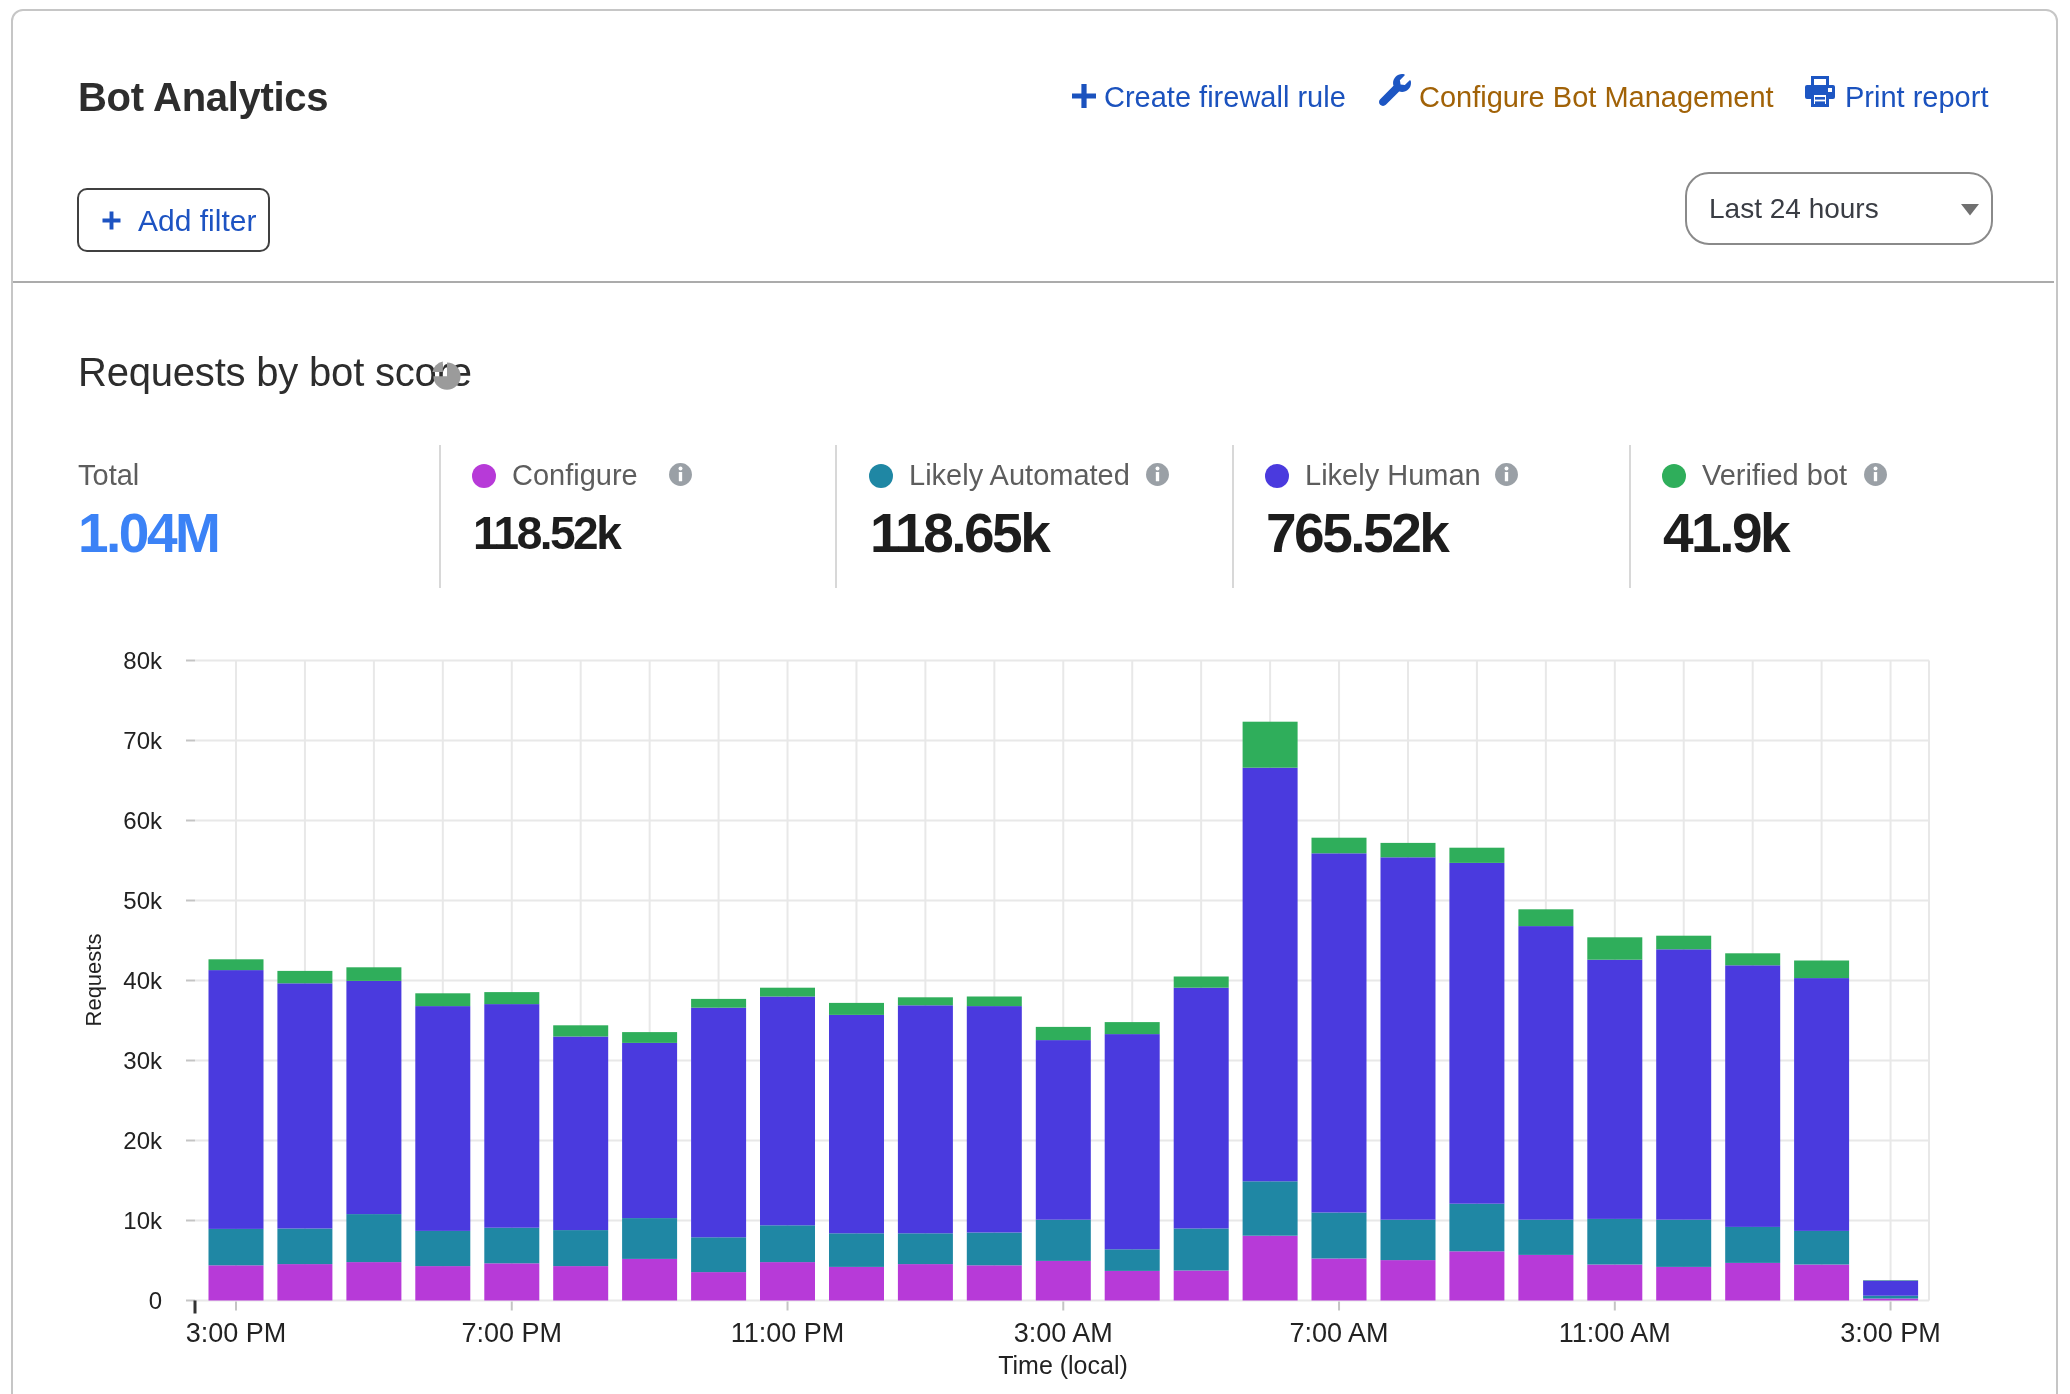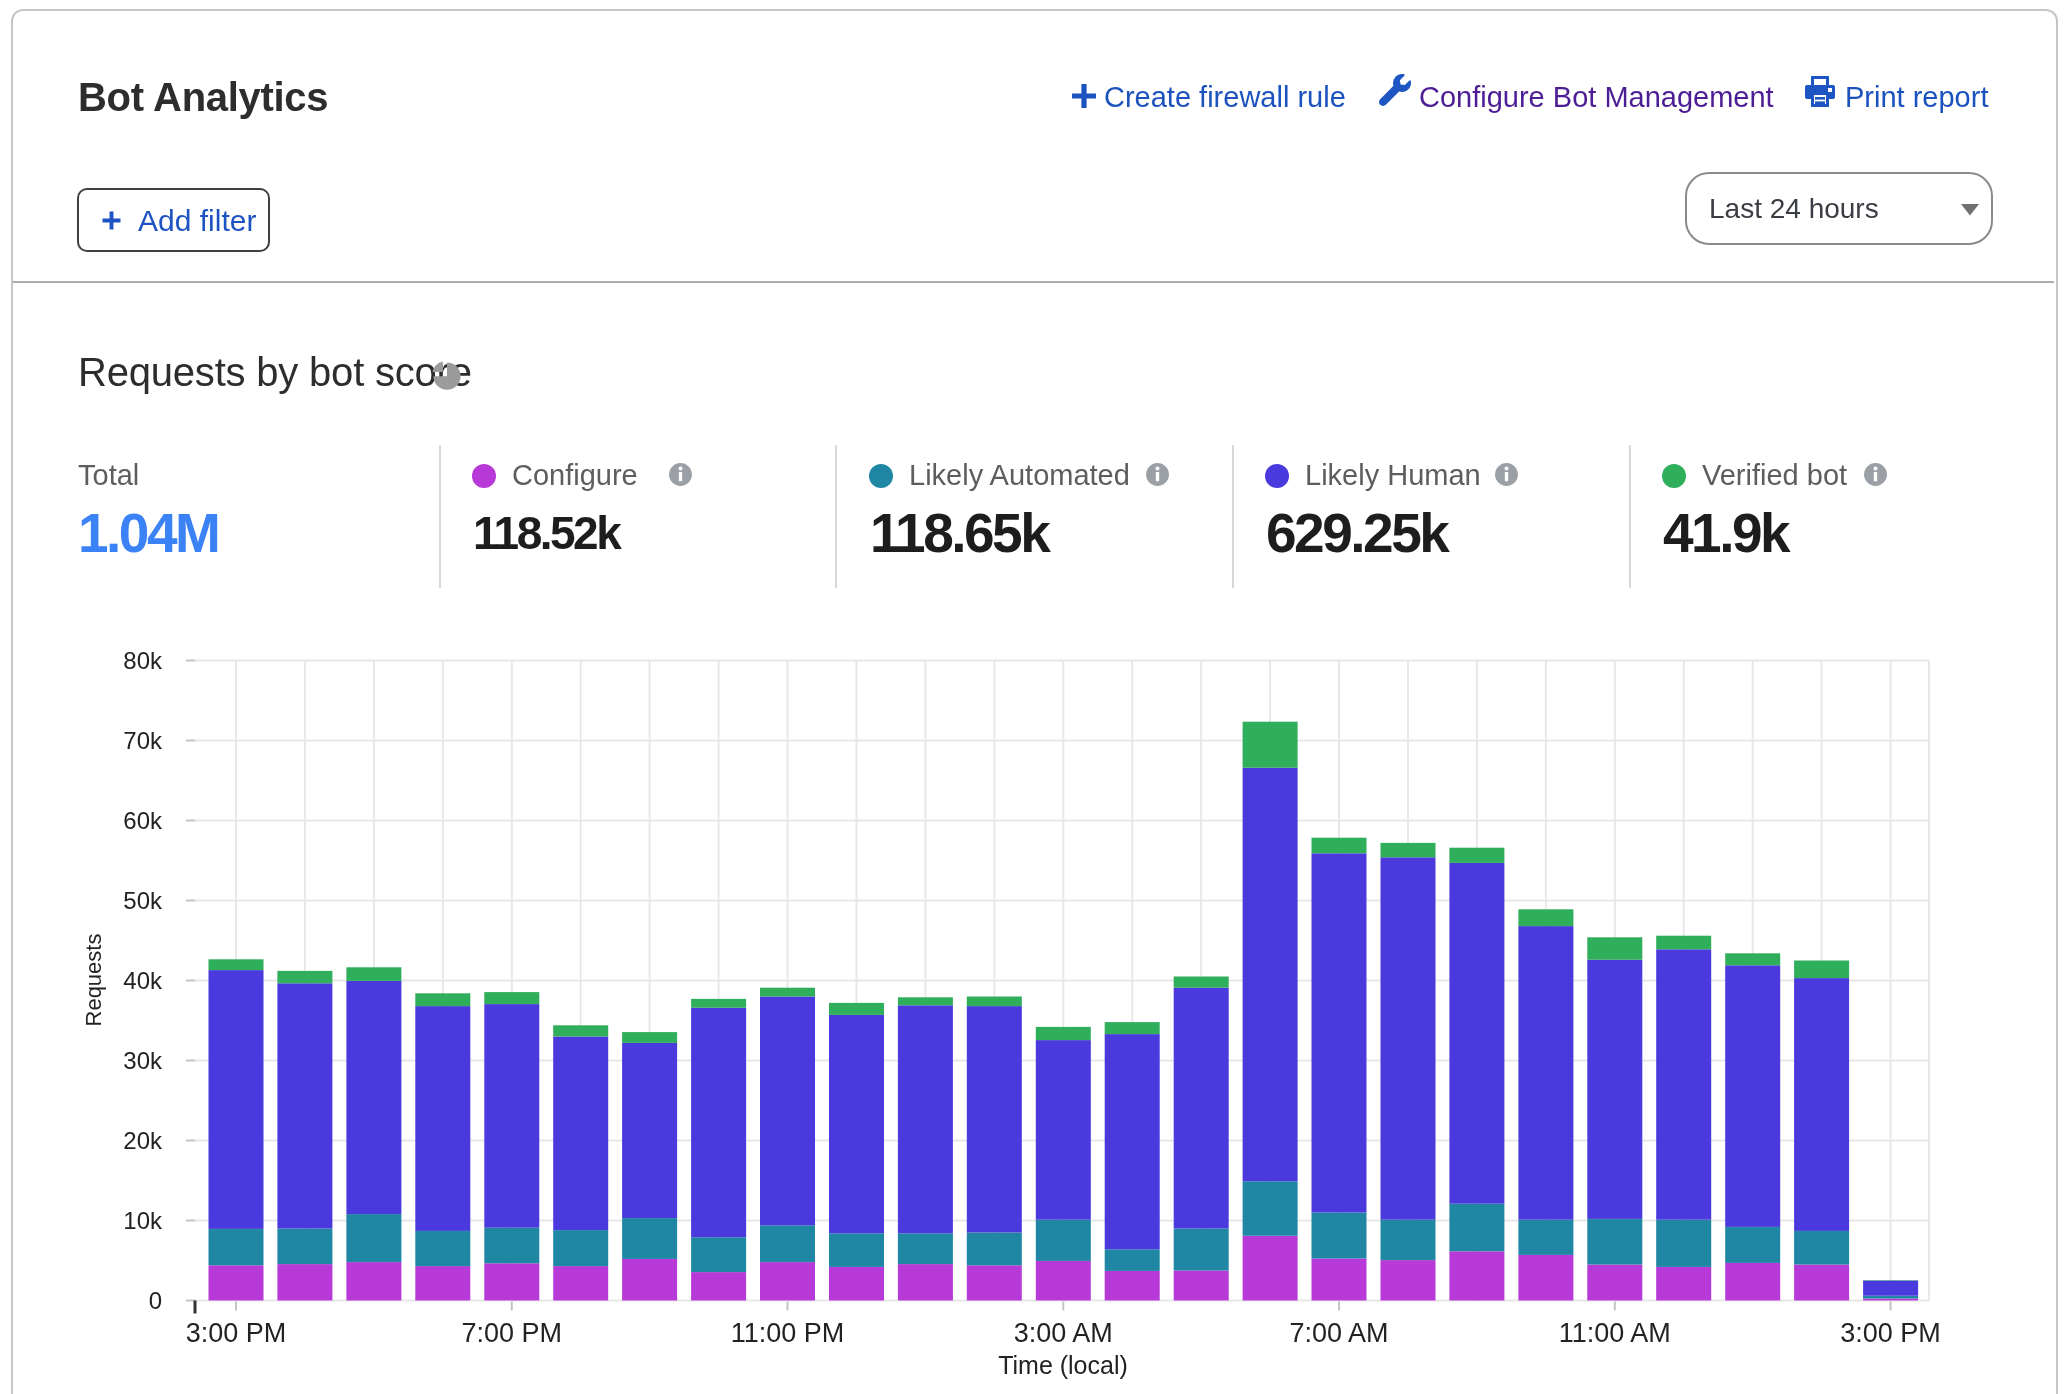--- a/index.html
+++ b/index.html
@@ -15,21 +15,21 @@
 
 <div class="abs" style="left:78px;top:77px;font-size:40px;line-height:40px;font-weight:bold;color:#2d2d2d;letter-spacing:-0.3px">Bot Analytics</div>
 
 <svg style="position:absolute;left:1070px;top:82px" width="28" height="28" viewBox="0 0 28 28">
     <path d="M11.4 2h5.2v9.4H26v5.2h-9.4V26h-5.2v-9.4H2v-5.2h9.4z" fill="#1b52be"></path>
   </svg>
 <div class="abs" style="left:1104px;top:82px;font-size:29px;line-height:30px;color:#1b52be">Create firewall rule</div>
 <svg style="position:absolute;left:1379px;top:74px" width="32" height="32" viewBox="0 0 512 512">
 <path fill="#1d56c3" d="M507.73 109.1c-2.24-9.03-13.54-12.09-20.12-5.51l-74.36 74.36-67.88-11.31-11.31-67.88 74.36-74.36c6.62-6.62 3.43-17.9-5.66-20.16-47.38-11.74-99.55.91-136.58 37.93-39.64 39.64-50.55 97.1-34.05 147.2L18.74 402.76c-24.99 24.99-24.99 65.51 0 90.5 24.99 24.99 65.51 24.99 90.5 0l213.21-213.21c50.12 16.71 107.47 5.68 147.37-34.22 37.07-37.07 49.7-89.32 37.91-136.73z"></path>
   </svg>
-<div class="abs" style="left:1419px;top:82px;font-size:29px;line-height:30px;color:#4c1d95">Configure Bot Management</div>
+<div class="abs" style="left:1419px;top:82px;font-size:29px;line-height:30px;color:#a16207">Configure Bot Management</div>
 <svg style="position:absolute;left:1804px;top:76px" width="32" height="32" viewBox="0 0 32 32">
 <rect x="8.5" y="1.5" width="15" height="9" fill="none" stroke="#1d56c3" stroke-width="3"></rect>
 <path d="M3 9h26a2 2 0 0 1 2 2v10a2 2 0 0 1-2 2H3a2 2 0 0 1-2-2V11a2 2 0 0 1 2-2z" fill="#1d56c3"></path>
 <rect x="24" y="12" width="4" height="4" fill="#fff"></rect>
 <rect x="8.5" y="17.5" width="15" height="12" fill="#fff" stroke="#1d56c3" stroke-width="3"></rect>
 <rect x="11" y="21" width="10" height="2.6" fill="#1d56c3"></rect>
 <rect x="11" y="25.4" width="10" height="2.6" fill="#1d56c3"></rect>
 </svg>
 <div class="abs" style="left:1845px;top:82px;font-size:29px;line-height:30px;color:#1b52be">Print report</div>
 
@@ -71,21 +71,21 @@
     <circle cx="12" cy="6.3" r="1.9" fill="#fff"></circle>
   </svg>
 <div style="position:absolute;left:870px;top:505px;font-size:55px;line-height:56px;font-weight:bold;color:#1d1d1d;letter-spacing:-2.5px">118.65k</div>
 <div style="position:absolute;left:1265px;top:464px;width:24px;height:24px;border-radius:50%;background:#4a3ade"></div>
 <div style="position:absolute;left:1305px;top:460px;font-size:29px;line-height:30px;color:#5d5d5d">Likely Human</div>
 <svg style="position:absolute;left:1494px;top:462px" width="25" height="25" viewBox="0 0 24 24">
     <circle cx="12" cy="12" r="11" fill="#9aa0a6"></circle>
     <rect x="10.4" y="9.5" width="3.2" height="9" rx="0.5" fill="#fff"></rect>
     <circle cx="12" cy="6.3" r="1.9" fill="#fff"></circle>
   </svg>
-<div style="position:absolute;left:1266px;top:505px;font-size:55px;line-height:56px;font-weight:bold;color:#1d1d1d;letter-spacing:-2.5px">629.25k</div>
+<div style="position:absolute;left:1266px;top:505px;font-size:55px;line-height:56px;font-weight:bold;color:#1d1d1d;letter-spacing:-2.5px">765.52k</div>
 <div style="position:absolute;left:1662px;top:464px;width:24px;height:24px;border-radius:50%;background:#2fae5b"></div>
 <div style="position:absolute;left:1702px;top:460px;font-size:29px;line-height:30px;color:#5d5d5d">Verified bot</div>
 <svg style="position:absolute;left:1863px;top:462px" width="25" height="25" viewBox="0 0 24 24">
     <circle cx="12" cy="12" r="11" fill="#9aa0a6"></circle>
     <rect x="10.4" y="9.5" width="3.2" height="9" rx="0.5" fill="#fff"></rect>
     <circle cx="12" cy="6.3" r="1.9" fill="#fff"></circle>
   </svg>
 <div style="position:absolute;left:1663px;top:505px;font-size:55px;line-height:56px;font-weight:bold;color:#1d1d1d;letter-spacing:-2.5px">41.9k</div>
 <div style="position:absolute;left:439px;top:445px;width:2px;height:143px;background:#d8d8d8"></div>
 <div style="position:absolute;left:835px;top:445px;width:2px;height:143px;background:#d8d8d8"></div>

